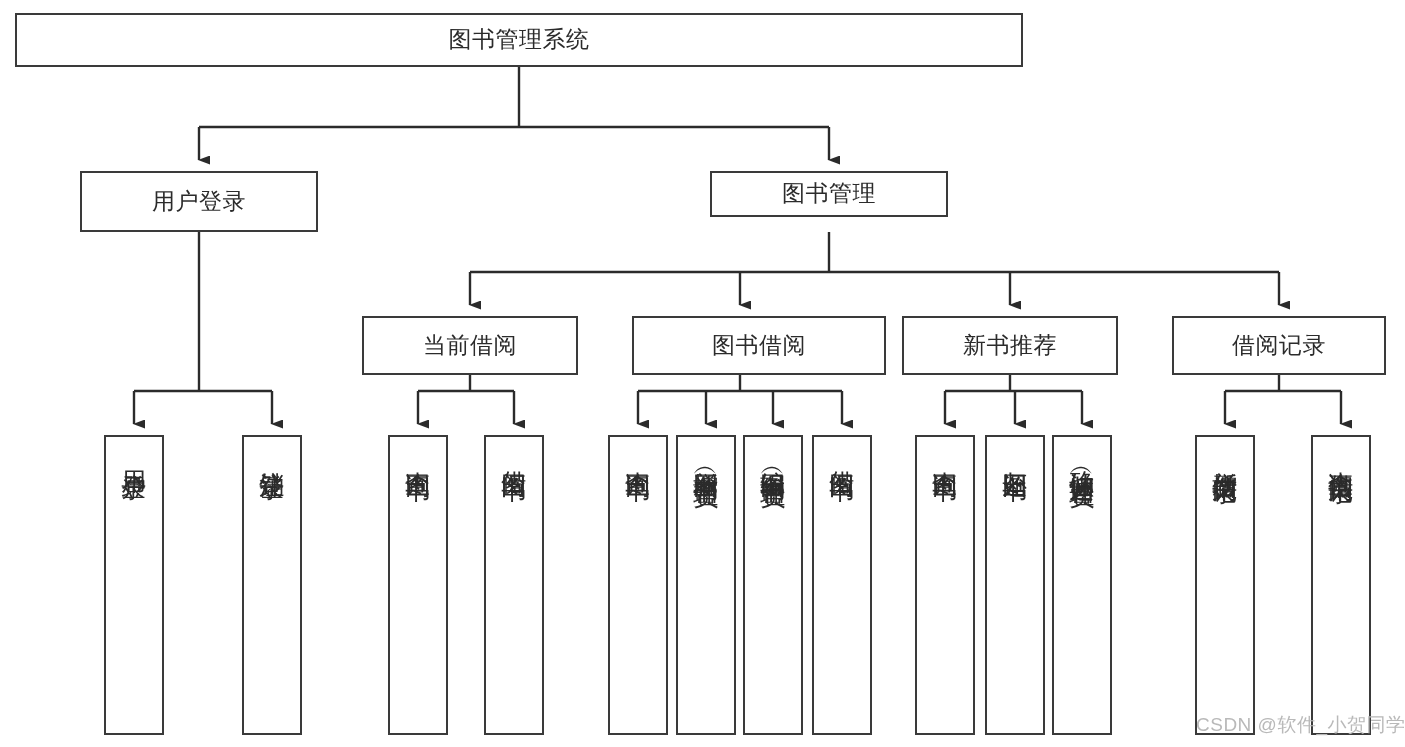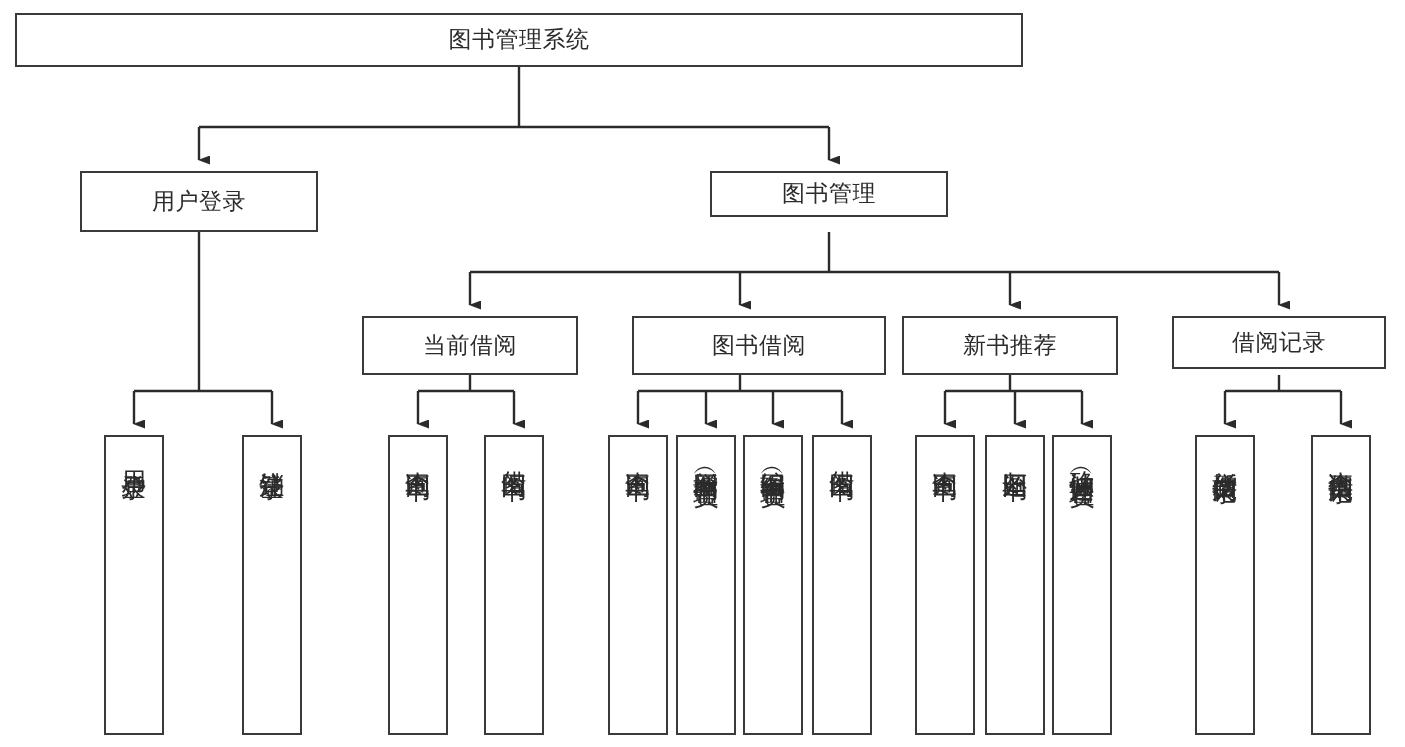--- a/index.html
+++ b/index.html
@@ -126,21 +126,21 @@
       </div>
       <div class="node horizontal" style="left: 362px; top: 316px; width: 216px; height: 59px;">
         <span class="label">当前借阅</span>
       </div>
       <div class="node horizontal" style="left: 632px; top: 316px; width: 254px; height: 59px;">
         <span class="label">图书借阅</span>
       </div>
       <div class="node horizontal" style="left: 902px; top: 316px; width: 216px; height: 59px;">
         <span class="label">新书推荐</span>
       </div>
-      <div class="node horizontal" style="left: 1172px; top: 316px; width: 214px; height: 53px;">
+      <div class="node horizontal" style="left: 1172px; top: 316px; width: 214px; height: 59px;">
         <span class="label">借阅记录</span>
       </div>
       <div class="node vertical" style="left: 104px; top: 435px; width: 60px; height: 300px;">
         <span class="label">用户登录</span>
       </div>
       <div class="node vertical" style="left: 242px; top: 435px; width: 60px; height: 300px;">
         <span class="label">注销登录</span>
       </div>
       <div class="node vertical" style="left: 388px; top: 435px; width: 60px; height: 300px;">
         <span class="label">查询图书</span>
@@ -170,13 +170,14 @@
         <span class="label">确认归还（管理员）</span>
       </div>
       <div class="node vertical" style="left: 1195px; top: 435px; width: 60px; height: 300px;">
         <span class="label">新增借阅记录</span>
       </div>
       <div class="node vertical" style="left: 1311px; top: 435px; width: 60px; height: 300px;">
         <span class="label">查询借阅记录</span>
       </div>
     </div>
 
+  <div class="watermark" style="left:1196px; top:712px;">CSDN @软件_小贺同学</div>
 </div>
 
 </body></html>

